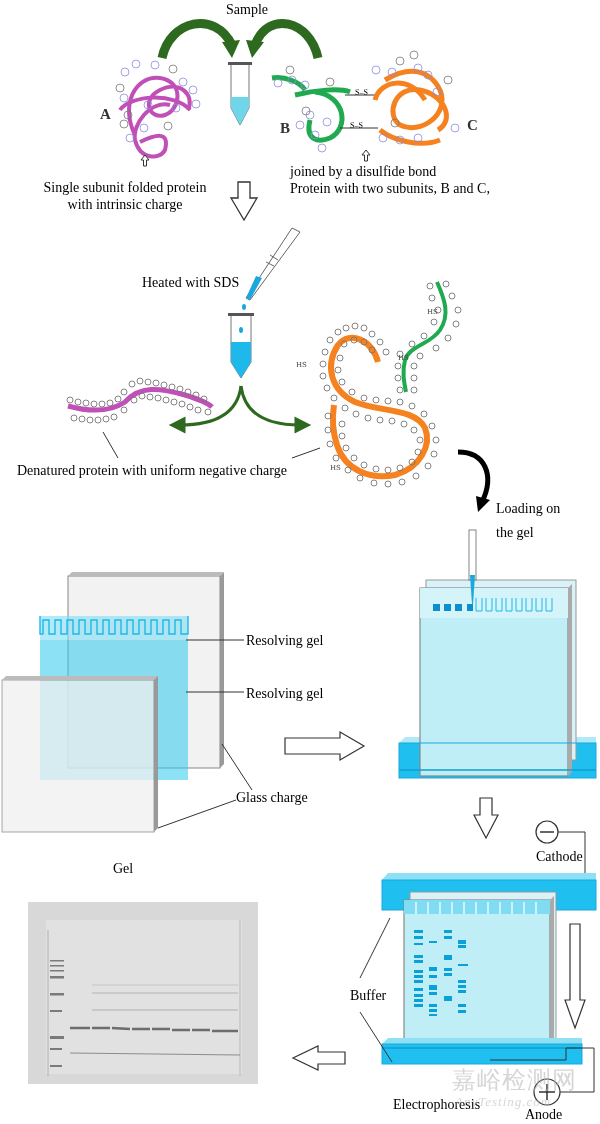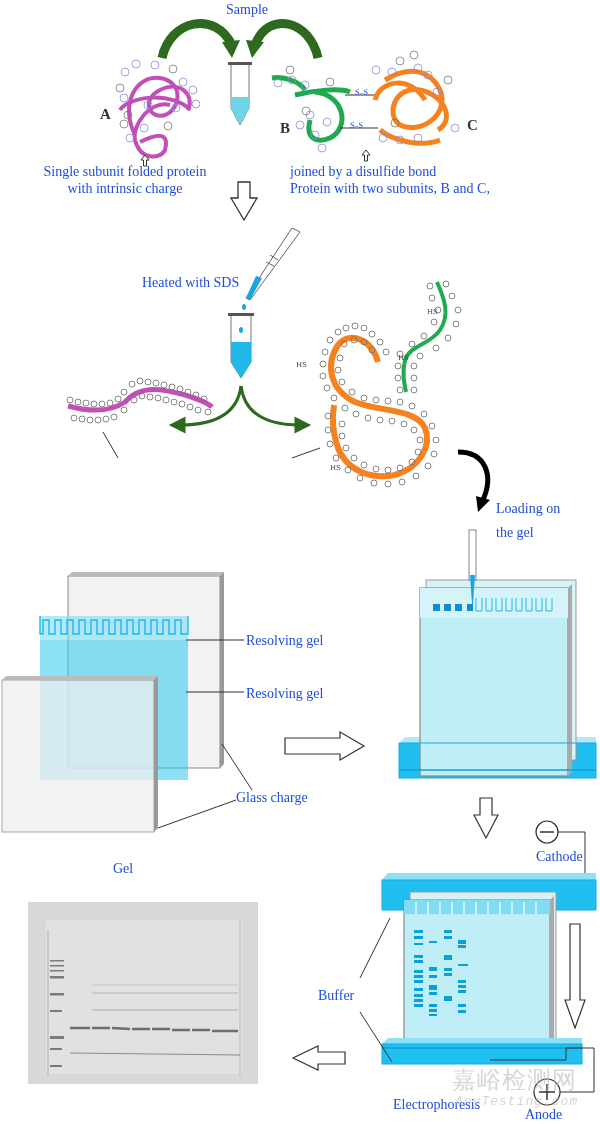--- a/index.html
+++ b/index.html
@@ -1,22 +1,22 @@
 <!DOCTYPE html>
 <html><head>
 <meta charset="utf-8">
 <style>
   html, body { margin:0; padding:0; background:#ffffff; }
   body { width:600px; height:1124px; position:relative; overflow:hidden;
          font-family:"Liberation Serif","DejaVu Serif",serif; color:#333; }
   #diagram { position:absolute; left:0; top:0; width:600px; height:1124px; }
-  .lbl { position:absolute; font-size:14px; line-height:17px; color:#1d4ed8; white-space:nowrap; }
+  .lbl { position:absolute; font-size:14px; line-height:17px; color:#000000; white-space:nowrap; }
   .lbl.center { text-align:center; }
   .bold { font-weight:bold; font-size:15px; color:#333; }
-  .wm { position:absolute; font-family:Liberation Mono, monospace; color:rgba(180,180,180,0.55); }
+  .wm { position:absolute; font-family:Liberation Serif, serif; color:rgba(180,180,180,0.55); }
 </style>
 </head>
 <body>
 
 <div id="diagram">
 
 <svg width="600" height="1124" viewBox="0 0 600 1124" xmlns="http://www.w3.org/2000/svg" style="position:absolute;left:0;top:0">
   <defs>
     <marker id="ahGreen" markerWidth="8" markerHeight="8" refX="4" refY="4" orient="auto">
       <path d="M0,0 L8,4 L0,8 z" fill="#2d6a1f"></path>
@@ -466,42 +466,43 @@
   </g>
 </svg>
 
 <div class="lbl" style="left:226px;top:1px">Sample</div>
 <div class="lbl bold" style="left:100px;top:106px">A</div>
 <div class="lbl bold" style="left:280px;top:120px">B</div>
 <div class="lbl bold" style="left:467px;top:117px">C</div>
 <div class="lbl" style="left:355px;top:84px;font-size:8px">S–S</div>
 <div class="lbl" style="left:350px;top:117px;font-size:8px">S–S</div>
 
-<div class="lbl center" style="left:30px;top:163px;width:190px">
+<div class="lbl center" style="left:30px;top:179px;width:190px">
   <div>Single subunit folded protein</div>
   <div>with intrinsic charge</div>
 </div>
 <div class="lbl" style="left:290px;top:163px">
   <div>joined by a disulfide bond</div>
   <div>Protein with two subunits, B and C,</div>
 </div>
 
 <div class="lbl" style="left:142px;top:274px">Heated with SDS</div>
+<div class="lbl" style="left:17px;top:462px">Denatured protein with uniform negative charge</div>
 
 <div class="lbl" style="left:496px;top:497px;line-height:24px">
   <div>Loading on</div>
   <div>the gel</div>
 </div>
 
 <div class="lbl" style="left:246px;top:632px">Resolving gel</div>
 <div class="lbl" style="left:246px;top:685px">Resolving gel</div>
 <div class="lbl" style="left:236px;top:789px">Glass charge</div>
 
 <div class="lbl" style="left:536px;top:848px">Cathode</div>
-<div class="lbl" style="left:318px;top:987px">Buffer</div>
+<div class="lbl" style="left:350px;top:987px">Buffer</div>
 <div class="lbl" style="left:113px;top:860px">Gel</div>
 <div class="lbl" style="left:393px;top:1096px">Electrophoresis</div>
 <div class="lbl" style="left:525px;top:1106px">Anode</div>
 
 <div class="wm" style="left:452px;top:1064px;font-size:24px;letter-spacing:1px">嘉峪检测网</div>
 <div class="wm" style="left:455px;top:1094px;font-size:13px;font-style:italic;letter-spacing:1px">AnyTesting.com</div>
 
 </div>
 
 </body></html>

